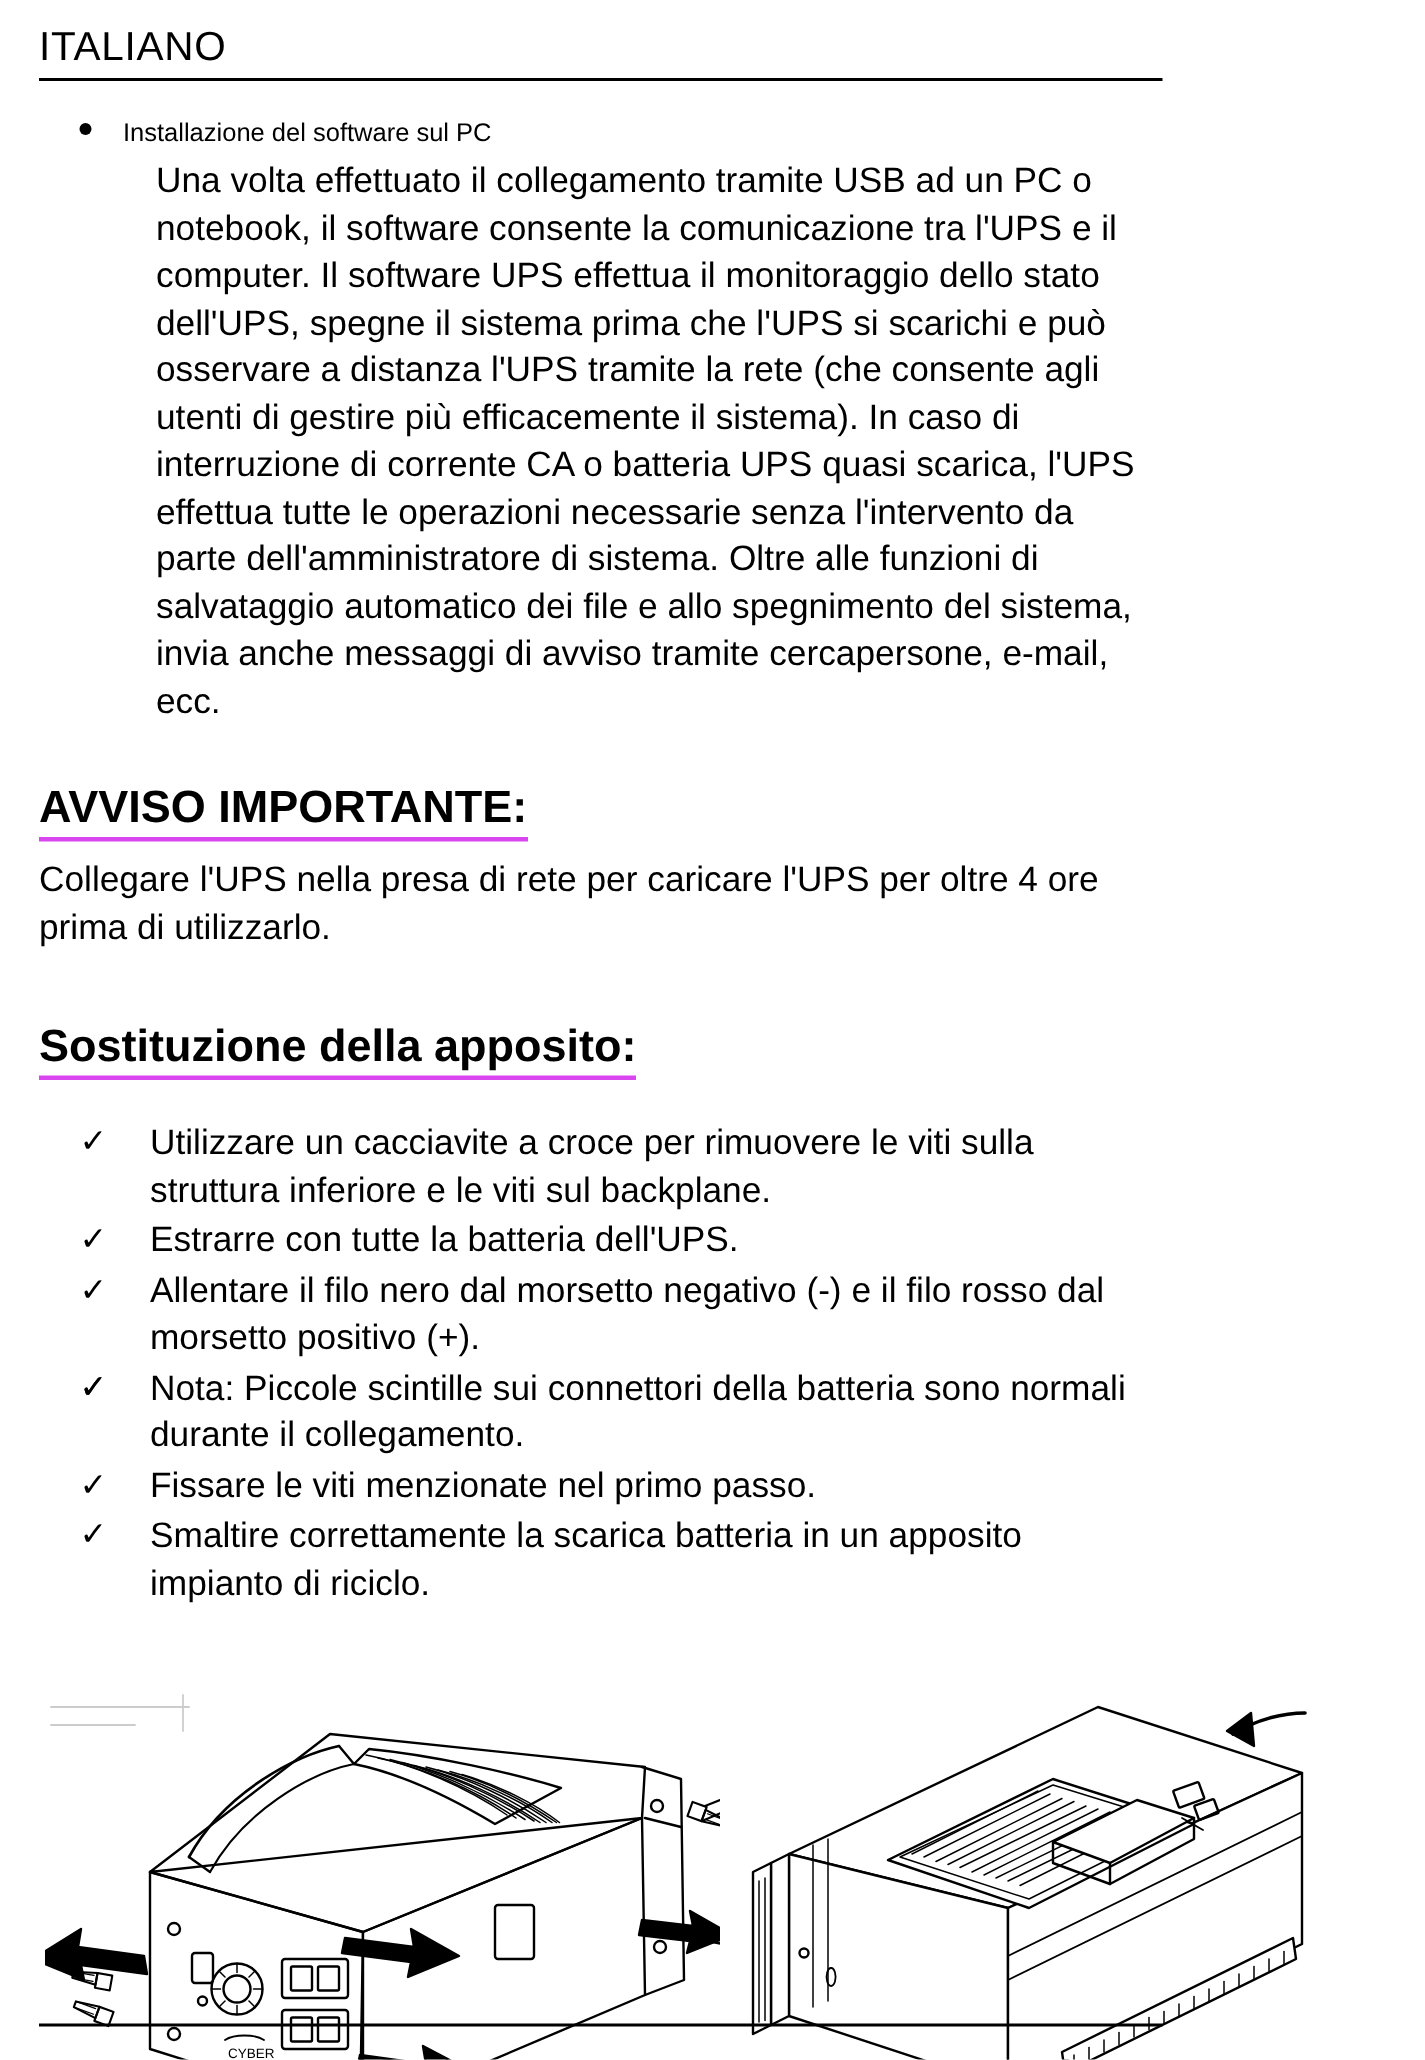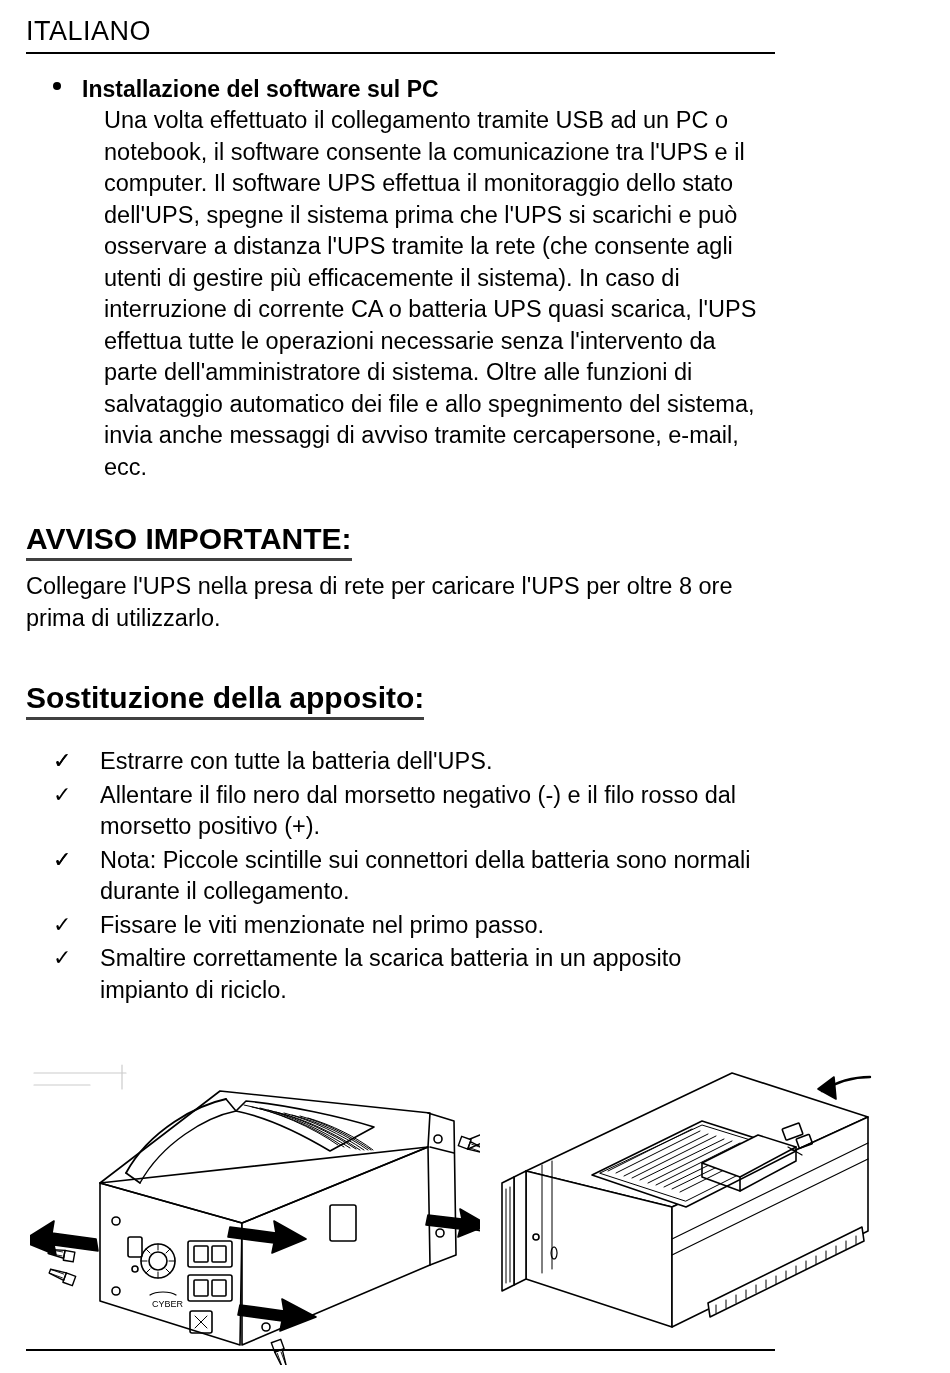--- a/index.html
+++ b/index.html
@@ -49,39 +49,39 @@
   .bullet-dot {
     position: absolute;
     left: 27px;
     top: 8px;
     width: 8px;
     height: 8px;
     background: #000;
     border-radius: 50%;
   }
   .bullet-heading {
-    font-size: 23px;
-    font-weight: bold;
+    font-size: 17px;
+    font-weight: normal;
     line-height: 30px;
     margin-bottom: 1px;
   }
   .bullet-body {
     font-size: 23.5px;
     line-height: 31.5px;
     padding-left: 22px;
     text-align: left;
   }
   
   h2.section-heading {
     font-size: 30px;
     font-weight: bold;
     line-height: 36px;
     margin: 20px 0 4px 0;
     display: inline-block;
-    border-bottom: 3px solid #404040;
+    border-bottom: 3px solid #d946ef;
     padding-bottom: 1px;
   }
   .avviso-wrap { margin-top: 14px; }
   .avviso-body {
     font-size: 23.5px;
     line-height: 31.5px;
     margin-top: 6px;
   }
   .sostituzione-wrap { margin-top: 26px; }
   
@@ -126,27 +126,27 @@
   <div class="rule-top"></div>
 
   <div class="bullet-block">
     <span class="bullet-dot"></span>
     <div class="bullet-heading">Installazione del software sul PC</div>
     <div class="bullet-body">Una volta effettuato il collegamento tramite USB ad un PC o notebook, il software consente la comunicazione tra l'UPS e il computer. Il software UPS effettua il monitoraggio dello stato dell'UPS, spegne il sistema prima che l'UPS si scarichi e può osservare a distanza l'UPS tramite la rete (che consente agli utenti di gestire più efficacemente il sistema). In caso di interruzione di corrente CA o batteria UPS quasi scarica, l'UPS effettua tutte le operazioni necessarie senza l'intervento da parte dell'amministratore di sistema. Oltre alle funzioni di salvataggio automatico dei file e allo spegnimento del sistema, invia anche messaggi di avviso tramite cercapersone, e-mail, ecc.</div>
   </div>
 
   <div class="avviso-wrap">
     <h2 class="section-heading">AVVISO IMPORTANTE:</h2>
-    <div class="avviso-body">Collegare l'UPS nella presa di rete per caricare l'UPS per oltre 8 ore prima di utilizzarlo.</div>
+    <div class="avviso-body">Collegare l'UPS nella presa di rete per caricare l'UPS per oltre 4 ore prima di utilizzarlo.</div>
   </div>
 
   <div class="sostituzione-wrap">
     <h2 class="section-heading">Sostituzione della apposito:</h2>
     <ul class="check-list">
-      <li><span class="check-mark">✓</span></li>
+      <li><span class="check-mark">✓</span><span>Utilizzare un cacciavite a croce per rimuovere le viti sulla struttura inferiore e le viti sul backplane.</span></li>
       <li><span class="check-mark">✓</span><span>Estrarre con tutte la batteria dell'UPS.</span></li>
       <li><span class="check-mark">✓</span><span>Allentare il filo nero dal morsetto negativo (-) e il filo rosso dal morsetto positivo (+).</span></li>
       <li><span class="check-mark">✓</span></li>
       <li><span class="check-mark">✓</span><span>Nota: Piccole scintille sui connettori della batteria sono normali durante il collegamento.</span></li>
       <li><span class="check-mark">✓</span><span>Fissare le viti menzionate nel primo passo.</span></li>
       <li><span class="check-mark">✓</span><span>Smaltire correttamente la scarica batteria in un apposito impianto di riciclo.</span></li>
     </ul>
   </div>
 
   <div class="figures">

